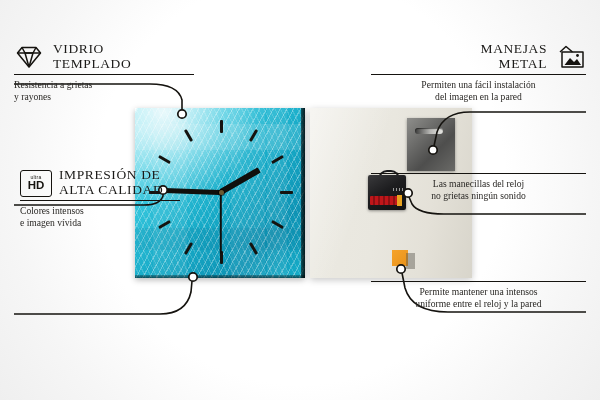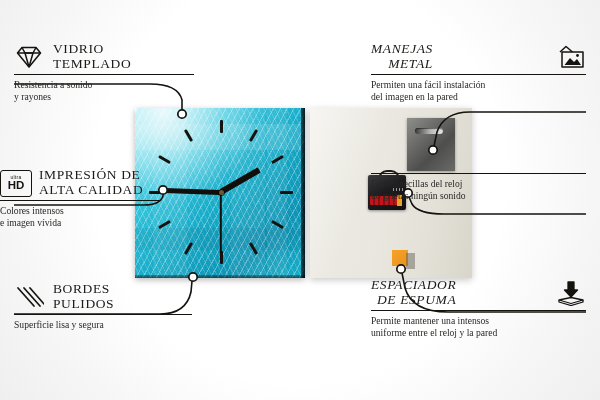--- a/index.html
+++ b/index.html
@@ -112,35 +112,35 @@
   #foam-spacer .sh{
     position:absolute;left:14px;top:3px;width:9px;height:16px;background:rgba(90,88,80,.45);
   }
 
   
   svg#wires{position:absolute;left:0;top:0;width:600px;height:400px;pointer-events:none;}
 
   
   .feature{position:absolute;width:215px;}
   .feature .head{display:flex;align-items:center;gap:9px;}
-  .feature.right .head{justify-content:space-between;font-style:italic;}
+  .feature.right .head{justify-content:flex-end;}
   .feature .title{
     font-size:13.5px;line-height:14.5px;letter-spacing:.6px;
     color:#1b1a18;font-variant:small-caps;text-transform:uppercase;
     font-family:"Liberation Serif", serif;font-weight:400;
   }
   .feature .title .ln{display:block;white-space:nowrap;}
   .feature.left .title{text-align:left;}
   .feature.right .title{text-align:right;}
   .feature .rule{height:1.4px;background:#15130f;margin:3px 0 4px 0;}
   .feature .desc{
     font-size:9.6px;line-height:11.6px;color:#2a2825;
     font-family:"Liberation Serif", serif;
   }
-  .feature.right .desc{text-align:left;}
+  .feature.right .desc{text-align:center;}
   .feature .desc .ln{display:block;white-space:nowrap;}
   .ico{width:30px;height:26px;flex:0 0 30px;display:block;}
   .ico svg{display:block;}
 
   .hd-box{
     width:30px;height:25px;border:1.6px solid #15130f;border-radius:3px;
     display:flex;flex-direction:column;align-items:center;justify-content:center;
     color:#15130f;line-height:1;
   }
   .hd-box .u{font-size:5px;letter-spacing:.3px;font-family:"Liberation Sans",sans-serif;}
@@ -232,66 +232,45 @@
           </g>
         </svg>
       </span>
       <span class="title">
         <span class="ln">VIDRIO</span>
         <span class="ln">TEMPLADO</span>
       </span>
     </div>
     <div class="rule" style="width:180px"></div>
     <div class="desc">
-      <span class="ln">Resistencia a sonido</span>
+      <span class="ln">Resistencia a grietas</span>
       <span class="ln">y rayones</span>
     </div>
   </div>
 
-  <div class="feature left" id="f-impresion" style="left:0;top:168px;">
+  <div class="feature left" id="f-impresion" style="left:20px;top:168px;">
     <div class="head">
       <span class="ico">
         <span class="hd-box">
           <span class="u">ultra</span>
           <span class="h">HD</span>
         </span>
       </span>
       <span class="title">
         <span class="ln">IMPRESIÓN DE</span>
         <span class="ln">ALTA CALIDAD</span>
       </span>
     </div>
     <div class="rule" style="width:160px"></div>
     <div class="desc">
       <span class="ln">Colores intensos</span>
       <span class="ln">e imagen vívida</span>
     </div>
   </div>
 
-  <div class="feature left" id="f-bordes" style="left:14px;top:282px;">
-    <div class="head">
-      <span class="ico">
-        <svg width="30" height="26" viewBox="0 0 30 26">
-          <g fill="none" stroke="#15130f" stroke-width="1.7" stroke-linecap="round">
-            <path d="M4,4 L20,22"></path>
-            <path d="M10,4 L26,22"></path>
-            <path d="M16,4 L30,20"></path>
-          </g>
-        </svg>
-      </span>
-      <span class="title">
-        <span class="ln">BORDES</span>
-        <span class="ln">PULIDOS</span>
-      </span>
-    </div>
-    <div class="rule" style="width:178px"></div>
-    <div class="desc">
-      <span class="ln">Superficie lisa y segura</span>
-    </div>
-  </div>
 
   <div class="feature right" id="f-manejas" style="left:371px;top:42px;">
     <div class="head">
       <span class="title">
         <span class="ln">MANEJAS</span>
         <span class="ln">METAL</span>
       </span>
       <span class="ico">
         <svg width="30" height="26" viewBox="0 0 30 26">
           <g fill="none" stroke="#15130f" stroke-width="1.5" stroke-linejoin="round">
@@ -312,35 +291,20 @@
 
   <div class="feature right" id="f-mecanismo" style="left:371px;top:170px;">
     <div class="rule" style="width:215px"></div>
     <div class="desc">
       <span class="ln">Las manecillas del reloj</span>
       <span class="ln">no grietas ningún sonido</span>
     </div>
   </div>
 
   <div class="feature right" id="f-espaciador" style="left:371px;top:278px;">
-    <div class="head">
-      <span class="title">
-        <span class="ln">ESPACIADOR</span>
-        <span class="ln">DE ESPUMA</span>
-      </span>
-      <span class="ico">
-        <svg width="30" height="26" viewBox="0 0 30 26">
-          <g fill="#15130f" stroke="#15130f" stroke-width="1.3" stroke-linejoin="round">
-            <path d="M12,2 L18,2 L18,10 L21.5,10 L15,17 L8.5,10 L12,10 Z"></path>
-            <path d="M15,17.5 L27,20 L15,23.5 L3,20 Z" fill="none"></path>
-            <path d="M3,20 L3,22 L15,25.5 L27,22 L27,20" fill="none"></path>
-          </g>
-        </svg>
-      </span>
-    </div>
     <div class="rule" style="width:215px"></div>
     <div class="desc">
       <span class="ln">Permite mantener una intensos</span>
       <span class="ln">uniforme entre el reloj y la pared</span>
     </div>
   </div>
 
 </div>
 
 </body></html>

